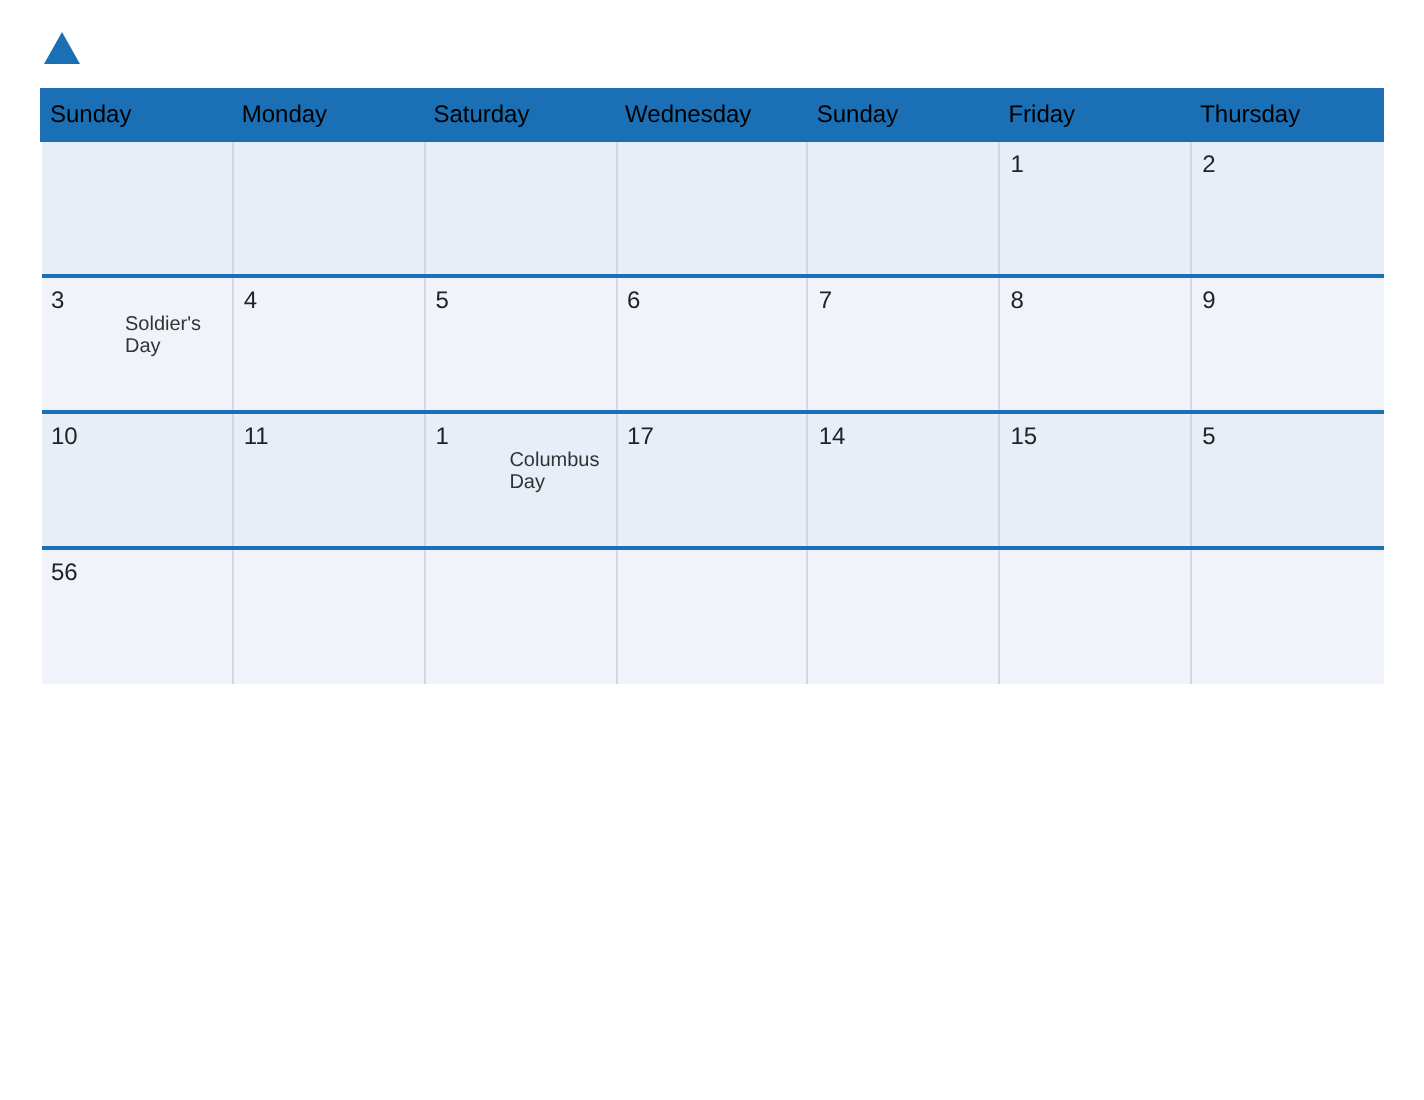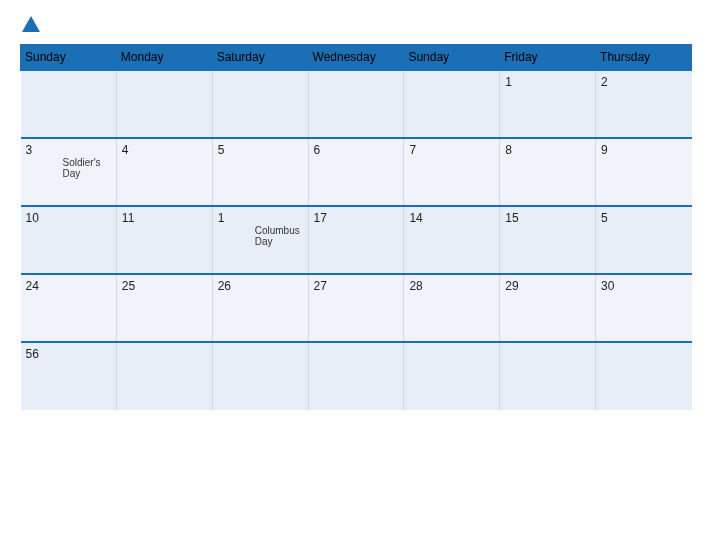--- a/index.html
+++ b/index.html
@@ -200,43 +200,20 @@
           </td>
           <td>
             <span class="day-num">15</span>
           </td>
           <td>
             <span class="day-num">5</span>
           </td>
         </tr>
         <tr>
           <td>
-            <span class="day-num">24</span>
-          </td>
-          <td>
-            <span class="day-num">25</span>
-          </td>
-          <td>
-            <span class="day-num">26</span>
-          </td>
-          <td>
-            <span class="day-num">27</span>
-          </td>
-          <td>
-            <span class="day-num">28</span>
-          </td>
-          <td>
-            <span class="day-num">29</span>
-          </td>
-          <td>
-            <span class="day-num">30</span>
-          </td>
-        </tr>
-        <tr>
-          <td>
             <span class="day-num">56</span>
           </td>
           <td></td>
           <td></td>
           <td></td>
           <td></td>
           <td></td>
           <td></td>
         </tr>
       </tbody>

